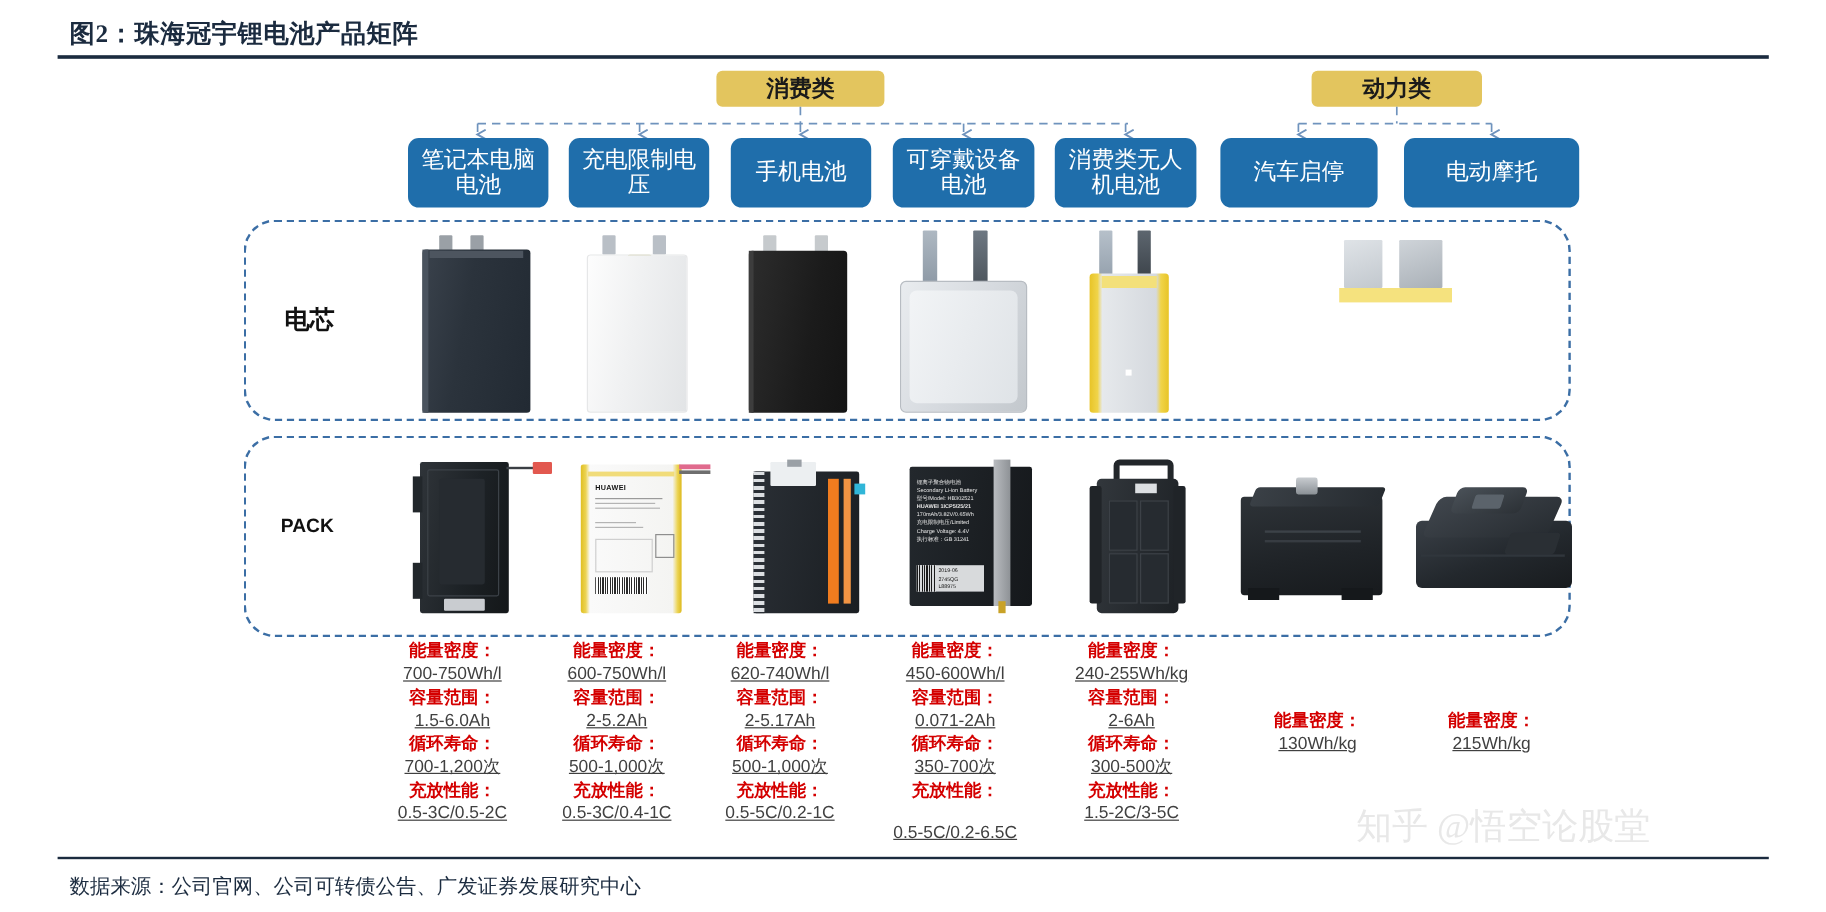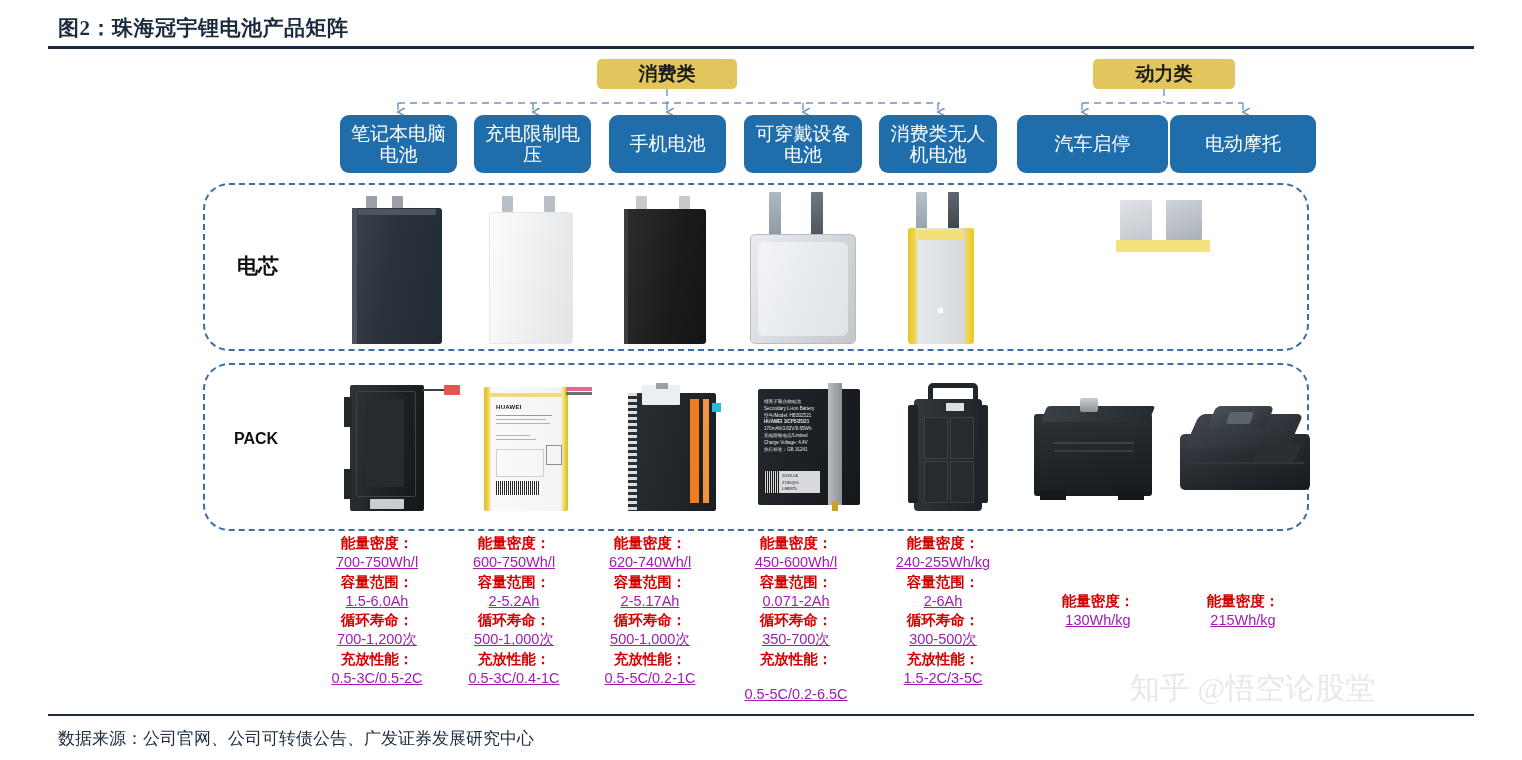--- a/index.html
+++ b/index.html
@@ -40,21 +40,21 @@
   .art{position:absolute;}
 
   
   .pouch{position:absolute;border-radius:3px;}
   .tab{position:absolute;border-radius:1px;}
 
   
   .spec{position:absolute;text-align:center;font-size:14.5px;line-height:1.33;
         font-family:"Liberation Sans",sans-serif;}
   .spec .k{color:#d40000;font-weight:bold;font-family:"Liberation Serif","DejaVu Serif",serif;}
-  .spec .v{color:#a21caf;text-decoration:underline;}
+  .spec .v{color:#404040;text-decoration:underline;}
   .spec div{white-space:nowrap;}
   .spec div.wrap{white-space:normal;margin-top:16px;}
 
   
   #foot-rule{position:absolute;left:48px;top:714px;width:1426px;height:2px;background:#1b2b3f;}
   #source{position:absolute;left:58px;top:727px;font-size:17px;color:#1b2b3f;
           font-family:"Liberation Serif","DejaVu Serif",serif;}
   #watermark{position:absolute;left:1130px;top:668px;font-size:30px;color:#e8e8e8;
              font-family:"Liberation Serif","DejaVu Serif",serif;white-space:nowrap;}
 </style>
@@ -102,21 +102,21 @@
 </div>
 <div class="pbox" style="left:609px;width:117px;">
   <span>手机电池</span>
 </div>
 <div class="pbox" style="left:744px;width:118px;">
   <span>可穿戴设备电池</span>
 </div>
 <div class="pbox" style="left:879px;width:118px;">
   <span>消费类无人机电池</span>
 </div>
-<div class="pbox" style="left:1017px;width:151px;">
+<div class="pbox" style="left:1017px;width:131px;">
   <span>汽车启停</span>
 </div>
 <div class="pbox" style="left:1170px;width:146px;">
   <span>电动摩托</span>
 </div>
 
 <div class="row-box" id="row-cell"></div>
 <div class="row-label" id="label-cell">电芯</div>
 
 <div class="art" style="left:352px;top:196px;width:92px;height:148px;">

